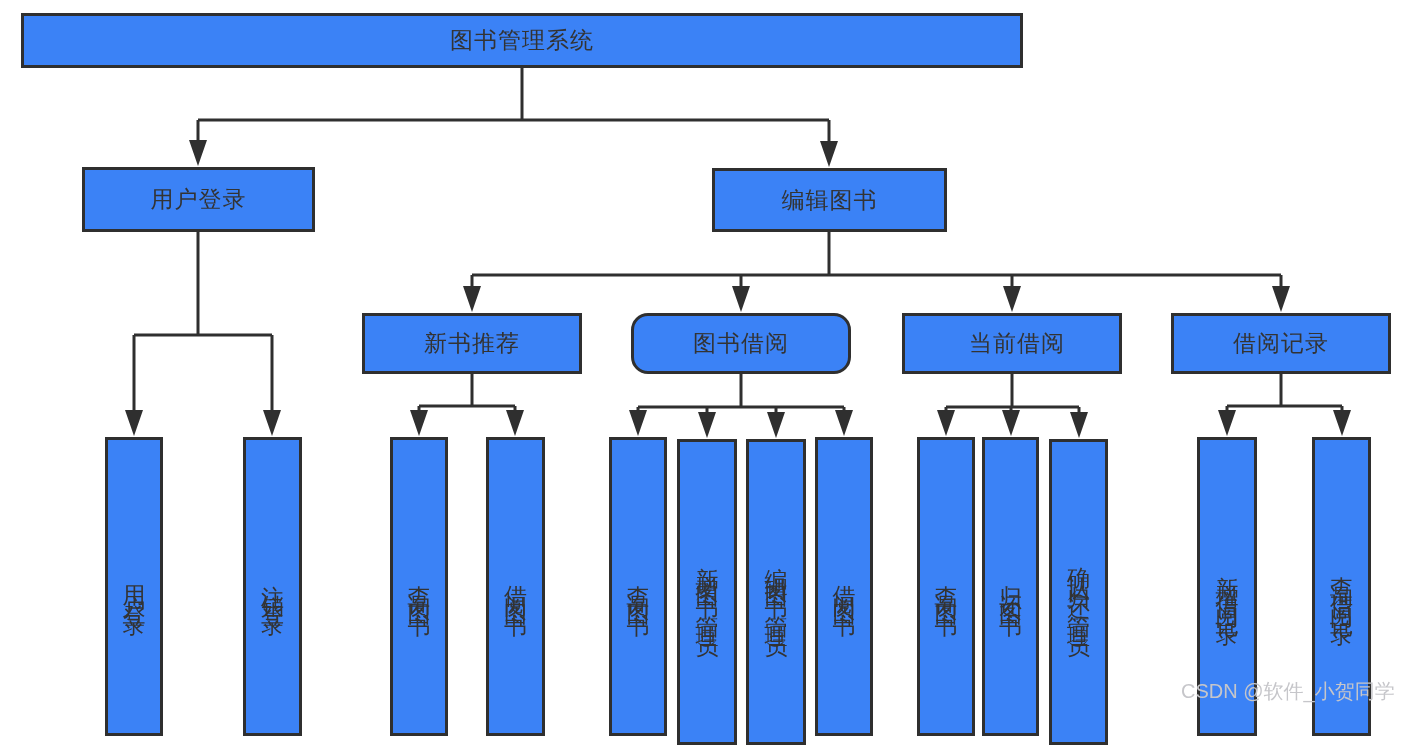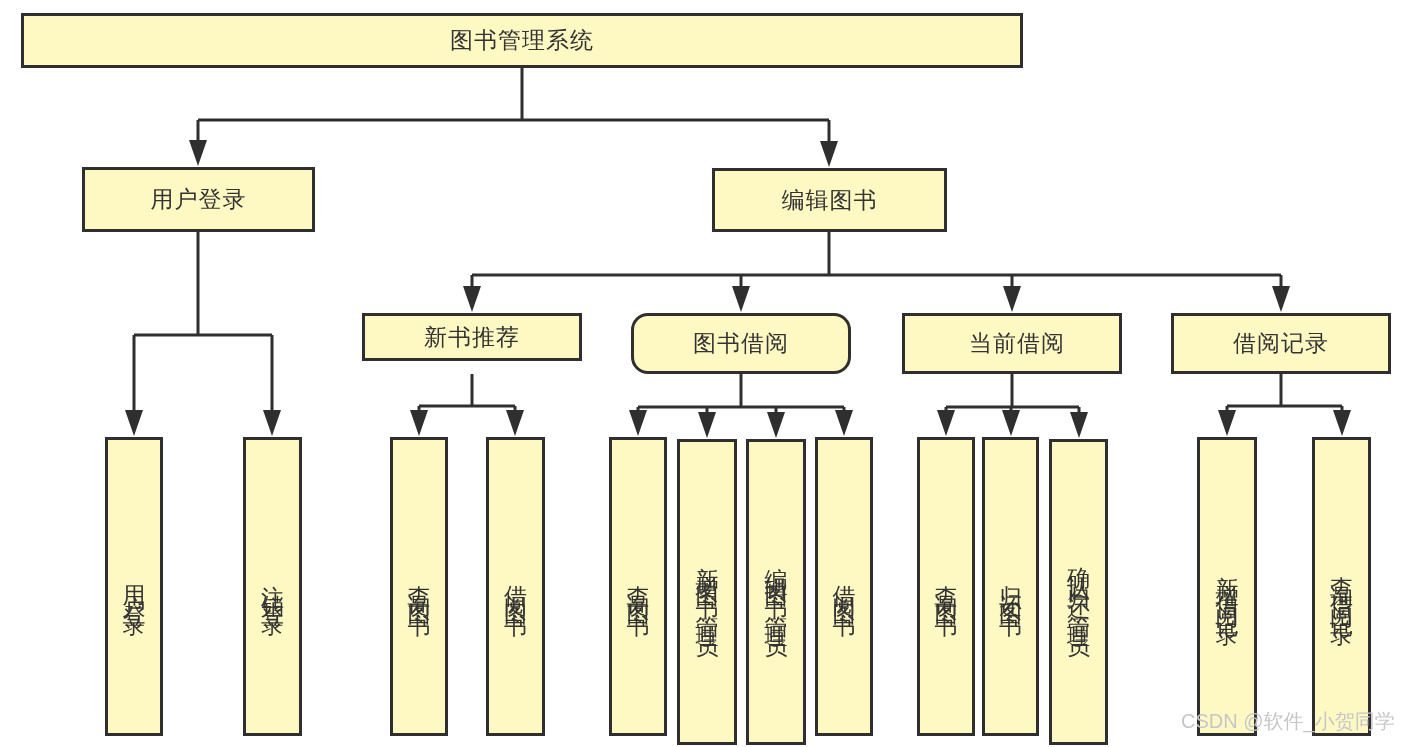--- a/index.html
+++ b/index.html
@@ -28,21 +28,21 @@
     fill: none;
   }
   .connectors polygon {
     fill: #2f2f2f;
     stroke: none;
   }
   .node {
     position: absolute;
     box-sizing: border-box;
     border: 3px solid #2f2f2f;
-    background: #fef9c3;
+    background: #3b82f6;
     color: #333333;
     display: flex;
     align-items: center;
     justify-content: center;
     font-size: 23px;
     letter-spacing: 1px;
     text-align: center;
   }
   .vnode {
     writing-mode: vertical-lr;
@@ -123,21 +123,21 @@
     <path d="M1342 406 V412"></path>
     <polygon points="1218,410 1236,410 1227,436"></polygon>
     <polygon points="1333,410 1351,410 1342,436"></polygon>
   </svg>
 
   <div class="node" style="left:21px; top:13px; width:1002px; height:55px;">图书管理系统</div>
 
   <div class="node" style="left:82px; top:167px; width:233px; height:65px;">用户登录</div>
   <div class="node" style="left:712px; top:168px; width:235px; height:64px;">编辑图书</div>
 
-  <div class="node" style="left:362px; top:313px; width:220px; height:48px;">新书推荐</div>
+  <div class="node" style="left:362px; top:313px; width:220px; height:61px;">新书推荐</div>
   <div class="node" style="left:631px; top:313px; width:220px; height:61px;border-radius:17px;">图书借阅</div>
   <div class="node" style="left:902px; top:313px; width:220px; height:61px;padding-left:10px;">当前借阅</div>
   <div class="node" style="left:1171px; top:313px; width:220px; height:61px;">借阅记录</div>
 
   <div class="node vnode" style="left:105px; top:437px; width:58px; height:299px;">用户登录</div>
   <div class="node vnode" style="left:243px; top:437px; width:59px; height:299px;">注销登录</div>
 
   <div class="node vnode" style="left:390px; top:437px; width:58px; height:299px;">查询图书</div>
   <div class="node vnode" style="left:486px; top:437px; width:59px; height:299px;">借阅图书</div>
 
@@ -146,15 +146,15 @@
   <div class="node vnode" style="left:746px; top:439px; width:60px; height:306px;">编辑图书（管理员）</div>
   <div class="node vnode" style="left:815px; top:437px; width:58px; height:299px;">借阅图书</div>
 
   <div class="node vnode" style="left:917px; top:437px; width:58px; height:299px;">查询图书</div>
   <div class="node vnode" style="left:982px; top:437px; width:57px; height:299px;">归还图书</div>
   <div class="node vnode" style="left:1049px; top:439px; width:59px; height:306px;">确认归还（管理员）</div>
 
   <div class="node vnode" style="left:1197px; top:437px; width:60px; height:299px;">新增借阅记录</div>
   <div class="node vnode" style="left:1312px; top:437px; width:59px; height:299px;">查询借阅记录</div>
 
-  <div class="watermark" style="left:1181px; top:708px;">CSDN @软件_小贺同学</div>
+  <div class="watermark" style="left:1181px; top:678px;">CSDN @软件_小贺同学</div>
 
 </div>
 
 </body></html>

